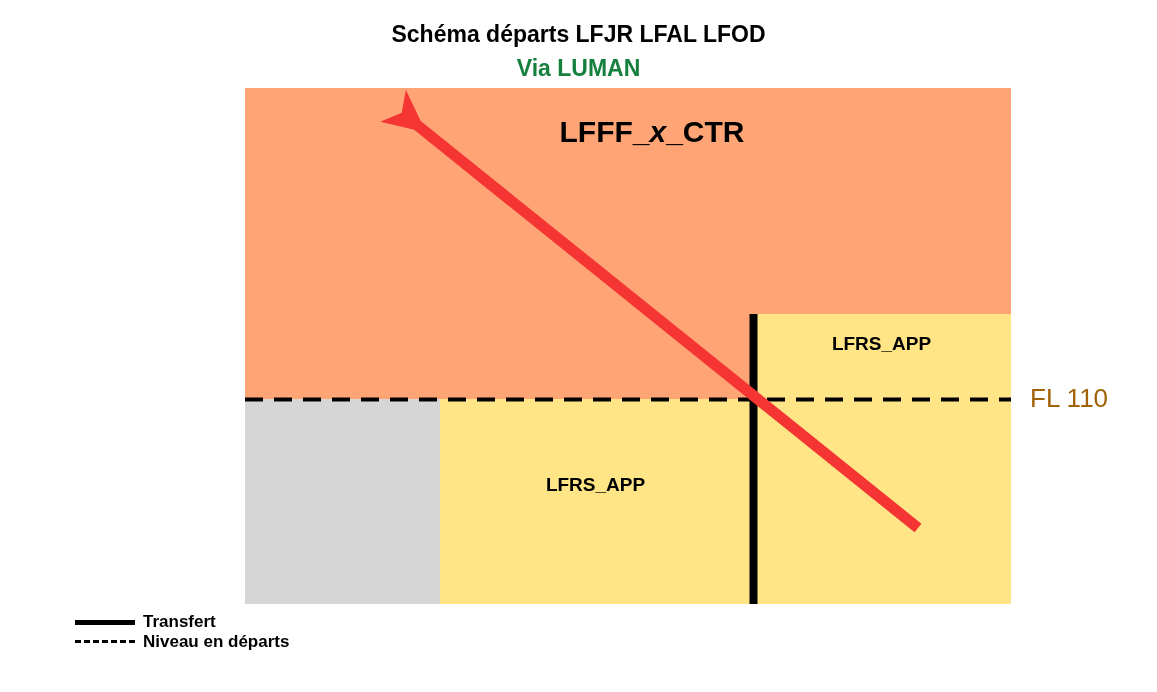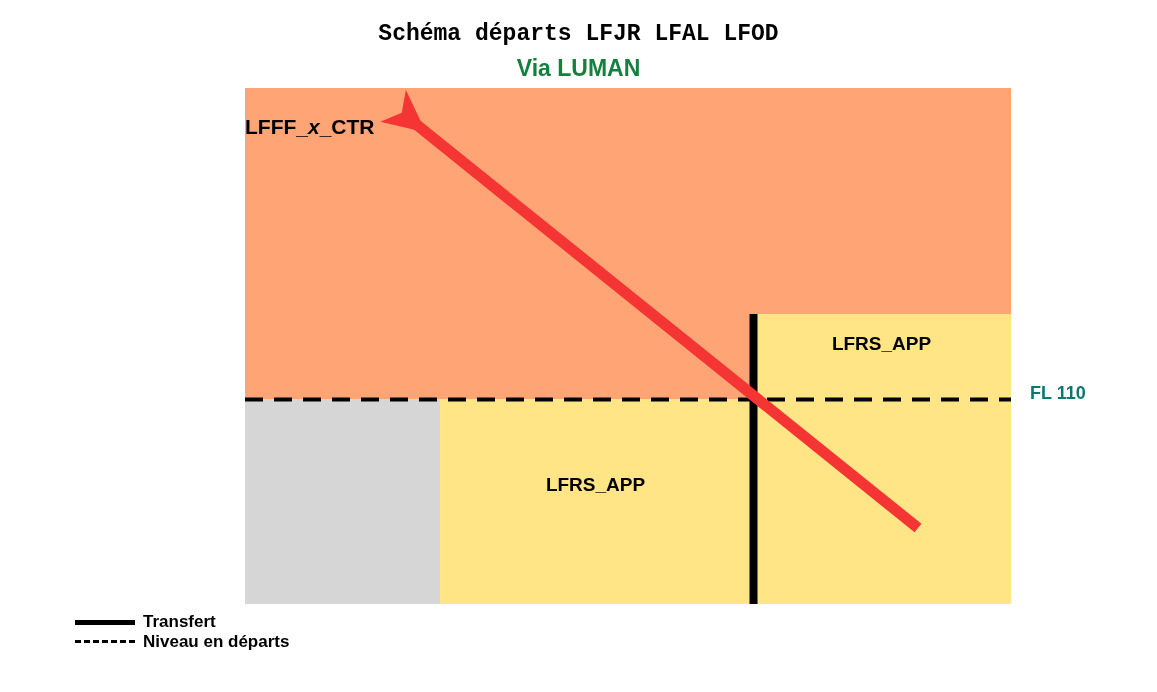--- a/index.html
+++ b/index.html
@@ -26,21 +26,20 @@
     position: absolute;
     left: 0;
     top: 18px;
     width: 1157px;
     text-align: center;
     font-size: 23px;
     font-weight: bold;
     color: #000000;
     line-height: 32px;
     letter-spacing: 0px;
-    font-family: Liberation Mono, monospace;
   }
   .title-line2 {
     position: absolute;
     left: 0;
     top: 52px;
     width: 1157px;
     text-align: center;
     font-size: 23px;
     font-weight: bold;
     color: #15803d;
@@ -84,21 +83,22 @@
   .block-label {
     position: absolute;
     color: #000000;
     font-weight: bold;
     white-space: nowrap;
   }
   .label-ctr {
     left: 245px;
     top: 115px;
     width: 814px;
-    font-size: 21px;
+    text-align: center;
+    font-size: 30px;
   }
   .label-ctr .ital { font-style: italic; }
 
   .label-lfrs-up {
     left: 752px;
     top: 333px;
     width: 259px;
     text-align: center;
     font-size: 19px;
   }
@@ -115,23 +115,23 @@
     width: 311px;
     text-align: center;
     font-size: 19px;
   }
 
   
   .fl-label {
     position: absolute;
     left: 1030px;
     top: 383px;
-    font-size: 18px;
-    font-weight: bold;
-    color: #0f766e;
+    font-size: 26px;
+    font-weight: normal;
+    color: #a16207;
     white-space: nowrap;
   }
 
   
   .legend {
     position: absolute;
     left: 75px;
     top: 612px;
     width: 330px;
     height: 46px;

